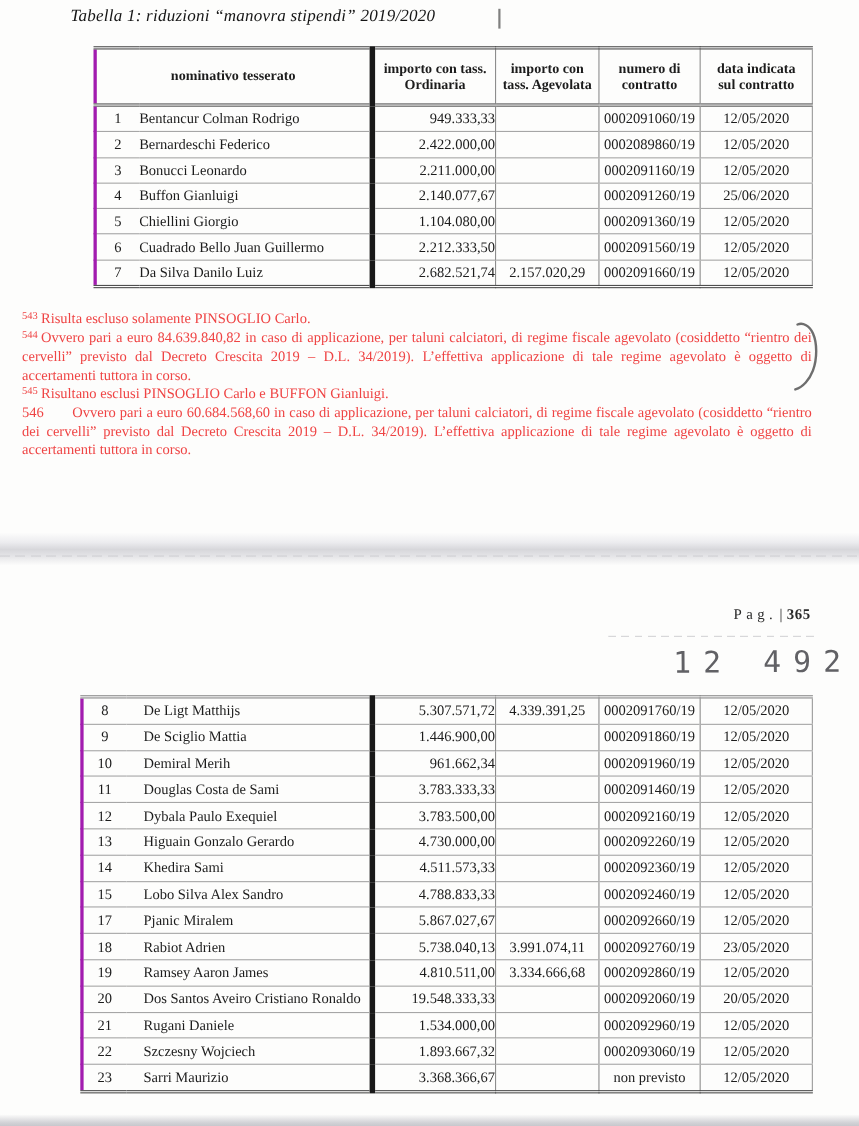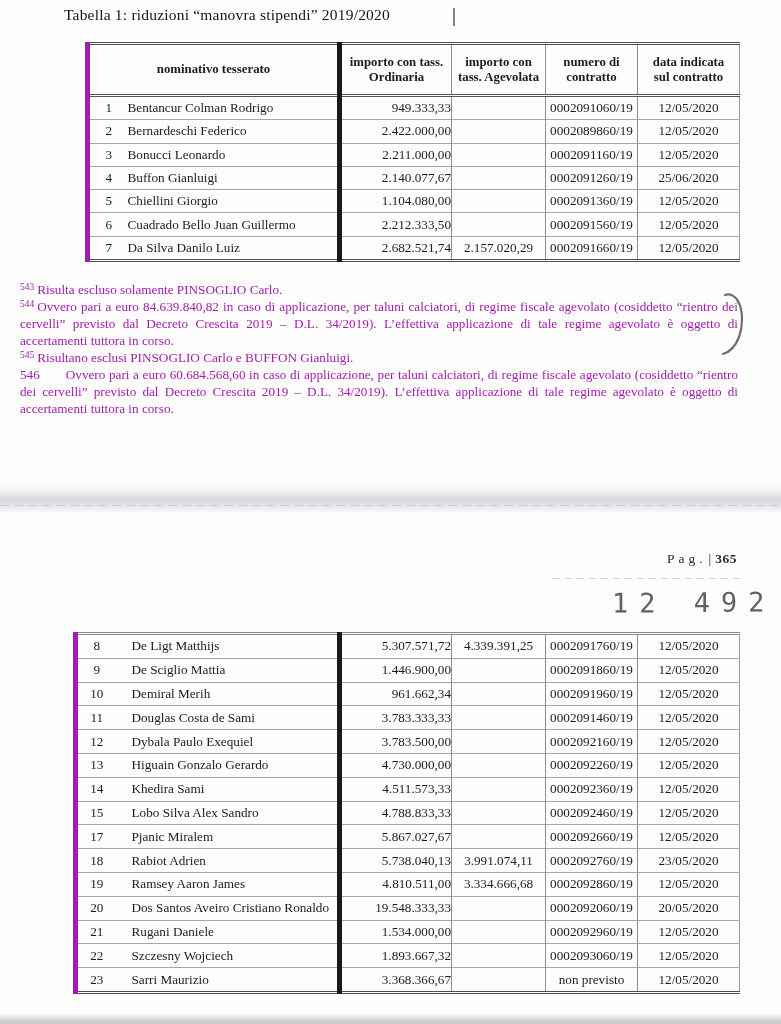--- a/index.html
+++ b/index.html
@@ -6,21 +6,21 @@
   .page{
     position:relative;width:781px;height:1024px;margin:0 auto;
     background:#fdfdfc;overflow:hidden;
     font-family:"Liberation Serif","DejaVu Serif",serif;
     color:#1d1d1d;
     -webkit-font-smoothing:antialiased;
   }
   
   .doc-title{
     position:absolute;left:64px;top:6px;
-    font-size:15.5px;letter-spacing:.2px;color:#151515;
+    font-style:italic;font-size:15.5px;letter-spacing:.2px;color:#151515;
   }
   .title-tick{
     position:absolute;left:453px;top:8px;width:2px;height:18px;background:#4a4a4a;opacity:.7;
   }
   
   table.salary{
     position:absolute;border-collapse:collapse;table-layout:fixed;
     font-size:13.2px;color:#1c1c1c;
   }
   table.salary td,table.salary th{padding:0;overflow:hidden;white-space:nowrap;}
@@ -32,25 +32,25 @@
   }
   table.t1 td{height:22.3px;}
   table.t2 td{height:22.8px;}
   table.salary tbody td{border-top:1px solid #a6a6a6;vertical-align:middle;}
   table.salary tbody tr:first-child td{border-top:none;}
   .c-num{text-align:center;}
   .c-name{text-align:left;padding-left:6px;}
   table.t2 .c-name{padding-left:16px;}
   .c-ord{text-align:right;border-left:5px solid #191919;}
   .c-agev,.c-contr,.c-date{text-align:center;border-left:1px solid #8d8d8d;}
-  table.salary{border-left:5px solid #a21caf;border-right:1px solid #9a9a9a;}
+  table.salary{border-left:3px solid #a21caf;border-right:1px solid #9a9a9a;}
   
   .footnotes{
     position:absolute;left:20px;top:281px;width:718px;
-    font-size:13.2px;line-height:17px;color:#a21caf;
+    font-size:13.2px;line-height:17px;color:#ef4444;
   }
   .footnotes p{margin:0;}
   .fn-just{text-align:justify;}
   sup.fn-num{font-size:9.5px;line-height:0;vertical-align:baseline;position:relative;top:-4px;margin-right:3px;}
   .fn-num-reg{margin-right:26px;}
   .fn-bracket{position:absolute;left:701px;top:11px;width:26px;height:64px;}
   
   .page-band{
     position:absolute;left:0;top:484px;width:781px;height:30px;
     background:linear-gradient(to bottom,

